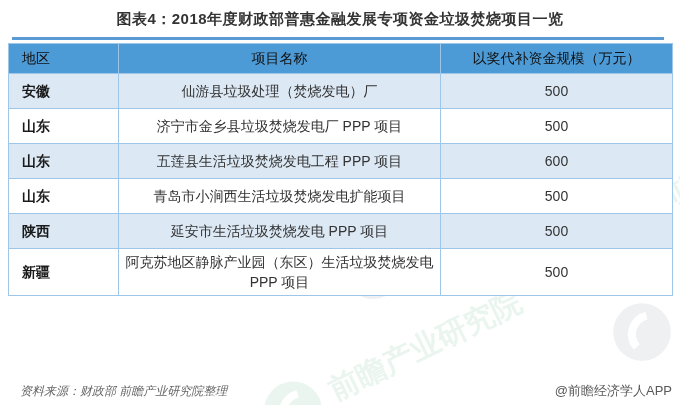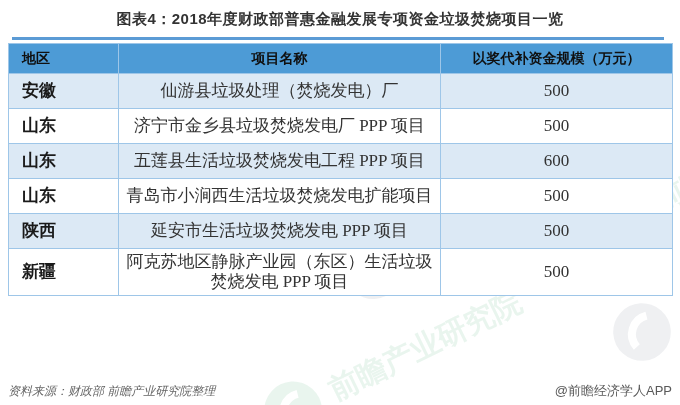--- a/index.html
+++ b/index.html
@@ -17,38 +17,37 @@
     margin:8px 16px 0 12px;
   }
   table.projects {
     margin:3px 0 0 8px; width:664px;
     border-collapse:collapse; table-layout:fixed;
     position:relative; z-index:2;
   }
   th {
     background:var(--header-bg,#4d9bd6);
     border:1px solid var(--border-color,#9ec6e8);
-    height:29px; font-size:14px; font-weight:bold; color:#101010;
+    height:29px; font-size:14px; font-weight:normal; color:#101010;
     text-align:center; padding:0 12px;
   }
   th.col-region { text-align:left; padding-left:13px; }
   td {
     border:1px solid var(--border-color,#9ec6e8);
-    height:28px; font-size:17px; color:#333;
+    height:28px; font-size:14px; color:#333;
     text-align:center; padding:3px 4px; line-height:20px;
     background:#fff;
-    font-family:Liberation Serif, serif;
   }
   tbody tr:nth-child(odd) td { background:var(--row-alt,#dce9f5); }
   td.region { font-weight:bold; text-align:left; padding-left:13px; color:#1a1a1a; }
   .footer {
     position:absolute; left:8px; right:8px; bottom:5px;
     display:flex; justify-content:space-between; align-items:baseline; z-index:2;
   }
-  .source { font-style:italic; color:#666; font-size:12px; }
+  .source { font-style:italic; color:#666; font-size:12px;margin-left:12px; }
   .credit { color:#595959; font-size:13px; }
   
   .wm {
     position:absolute; z-index:1; pointer-events:none;
     transform:rotate(-26deg); white-space:nowrap;
     display:flex; align-items:center; gap:10px;
     font-weight:bold; font-size:30px;
   }
   .wm .logo { width:64px; height:64px; flex:0 0 auto; }
   .wm-gray  { color:rgba(145,155,165,0.15); }

